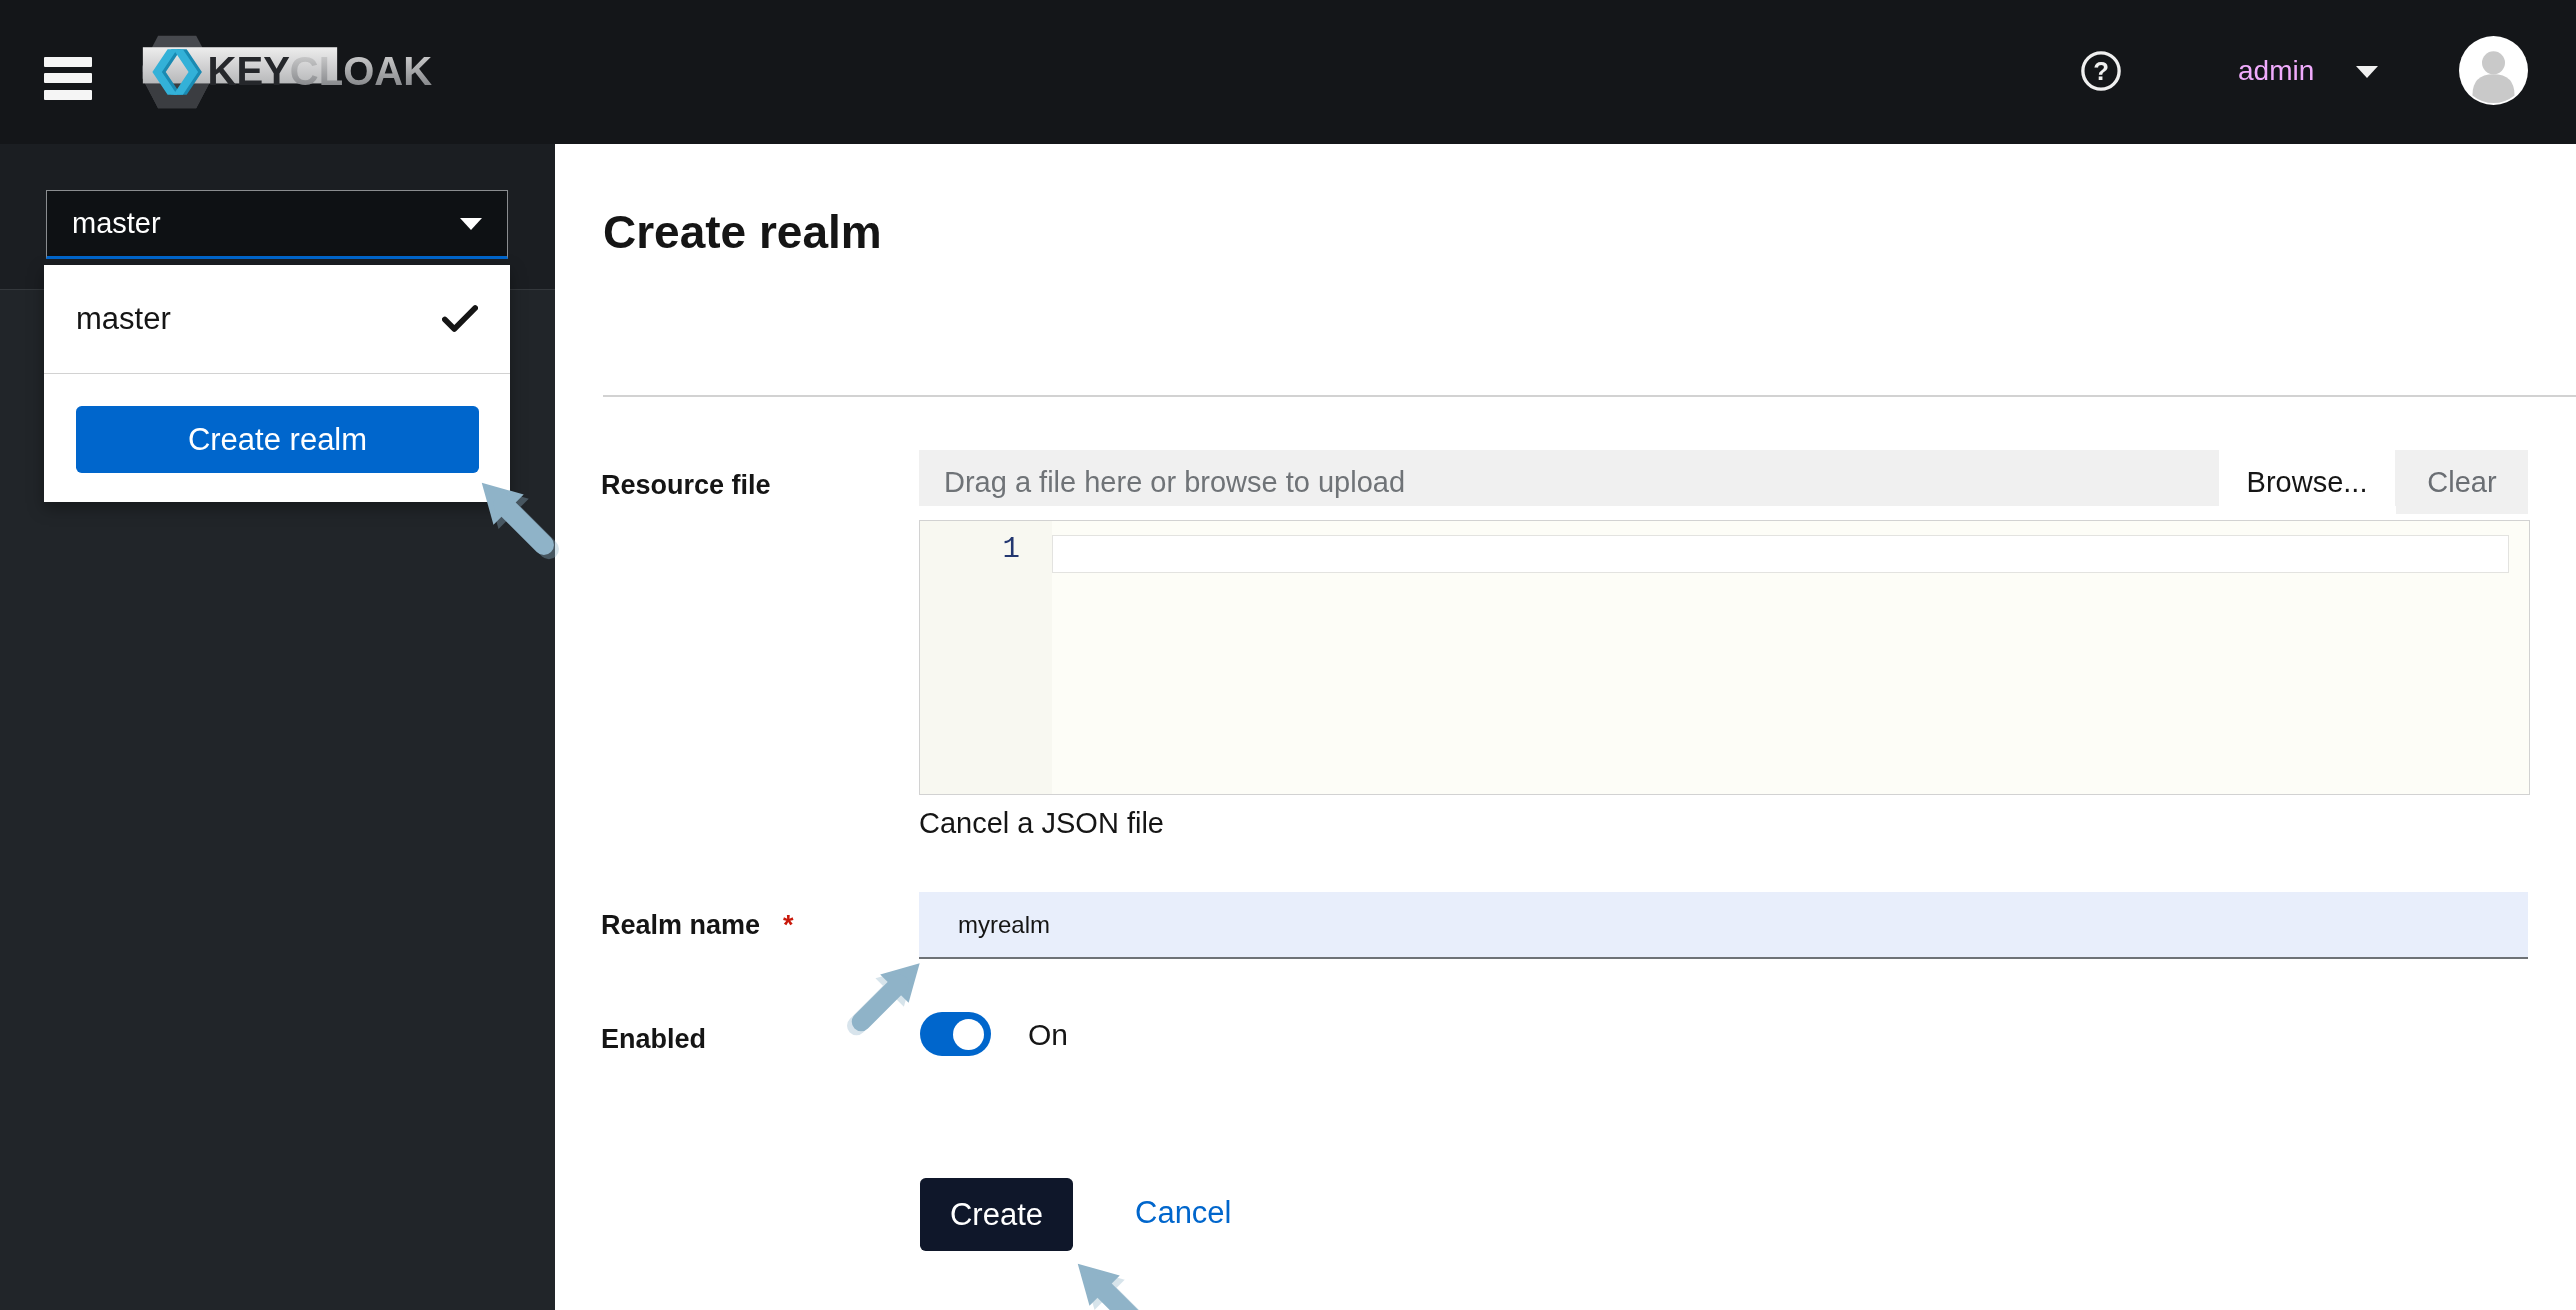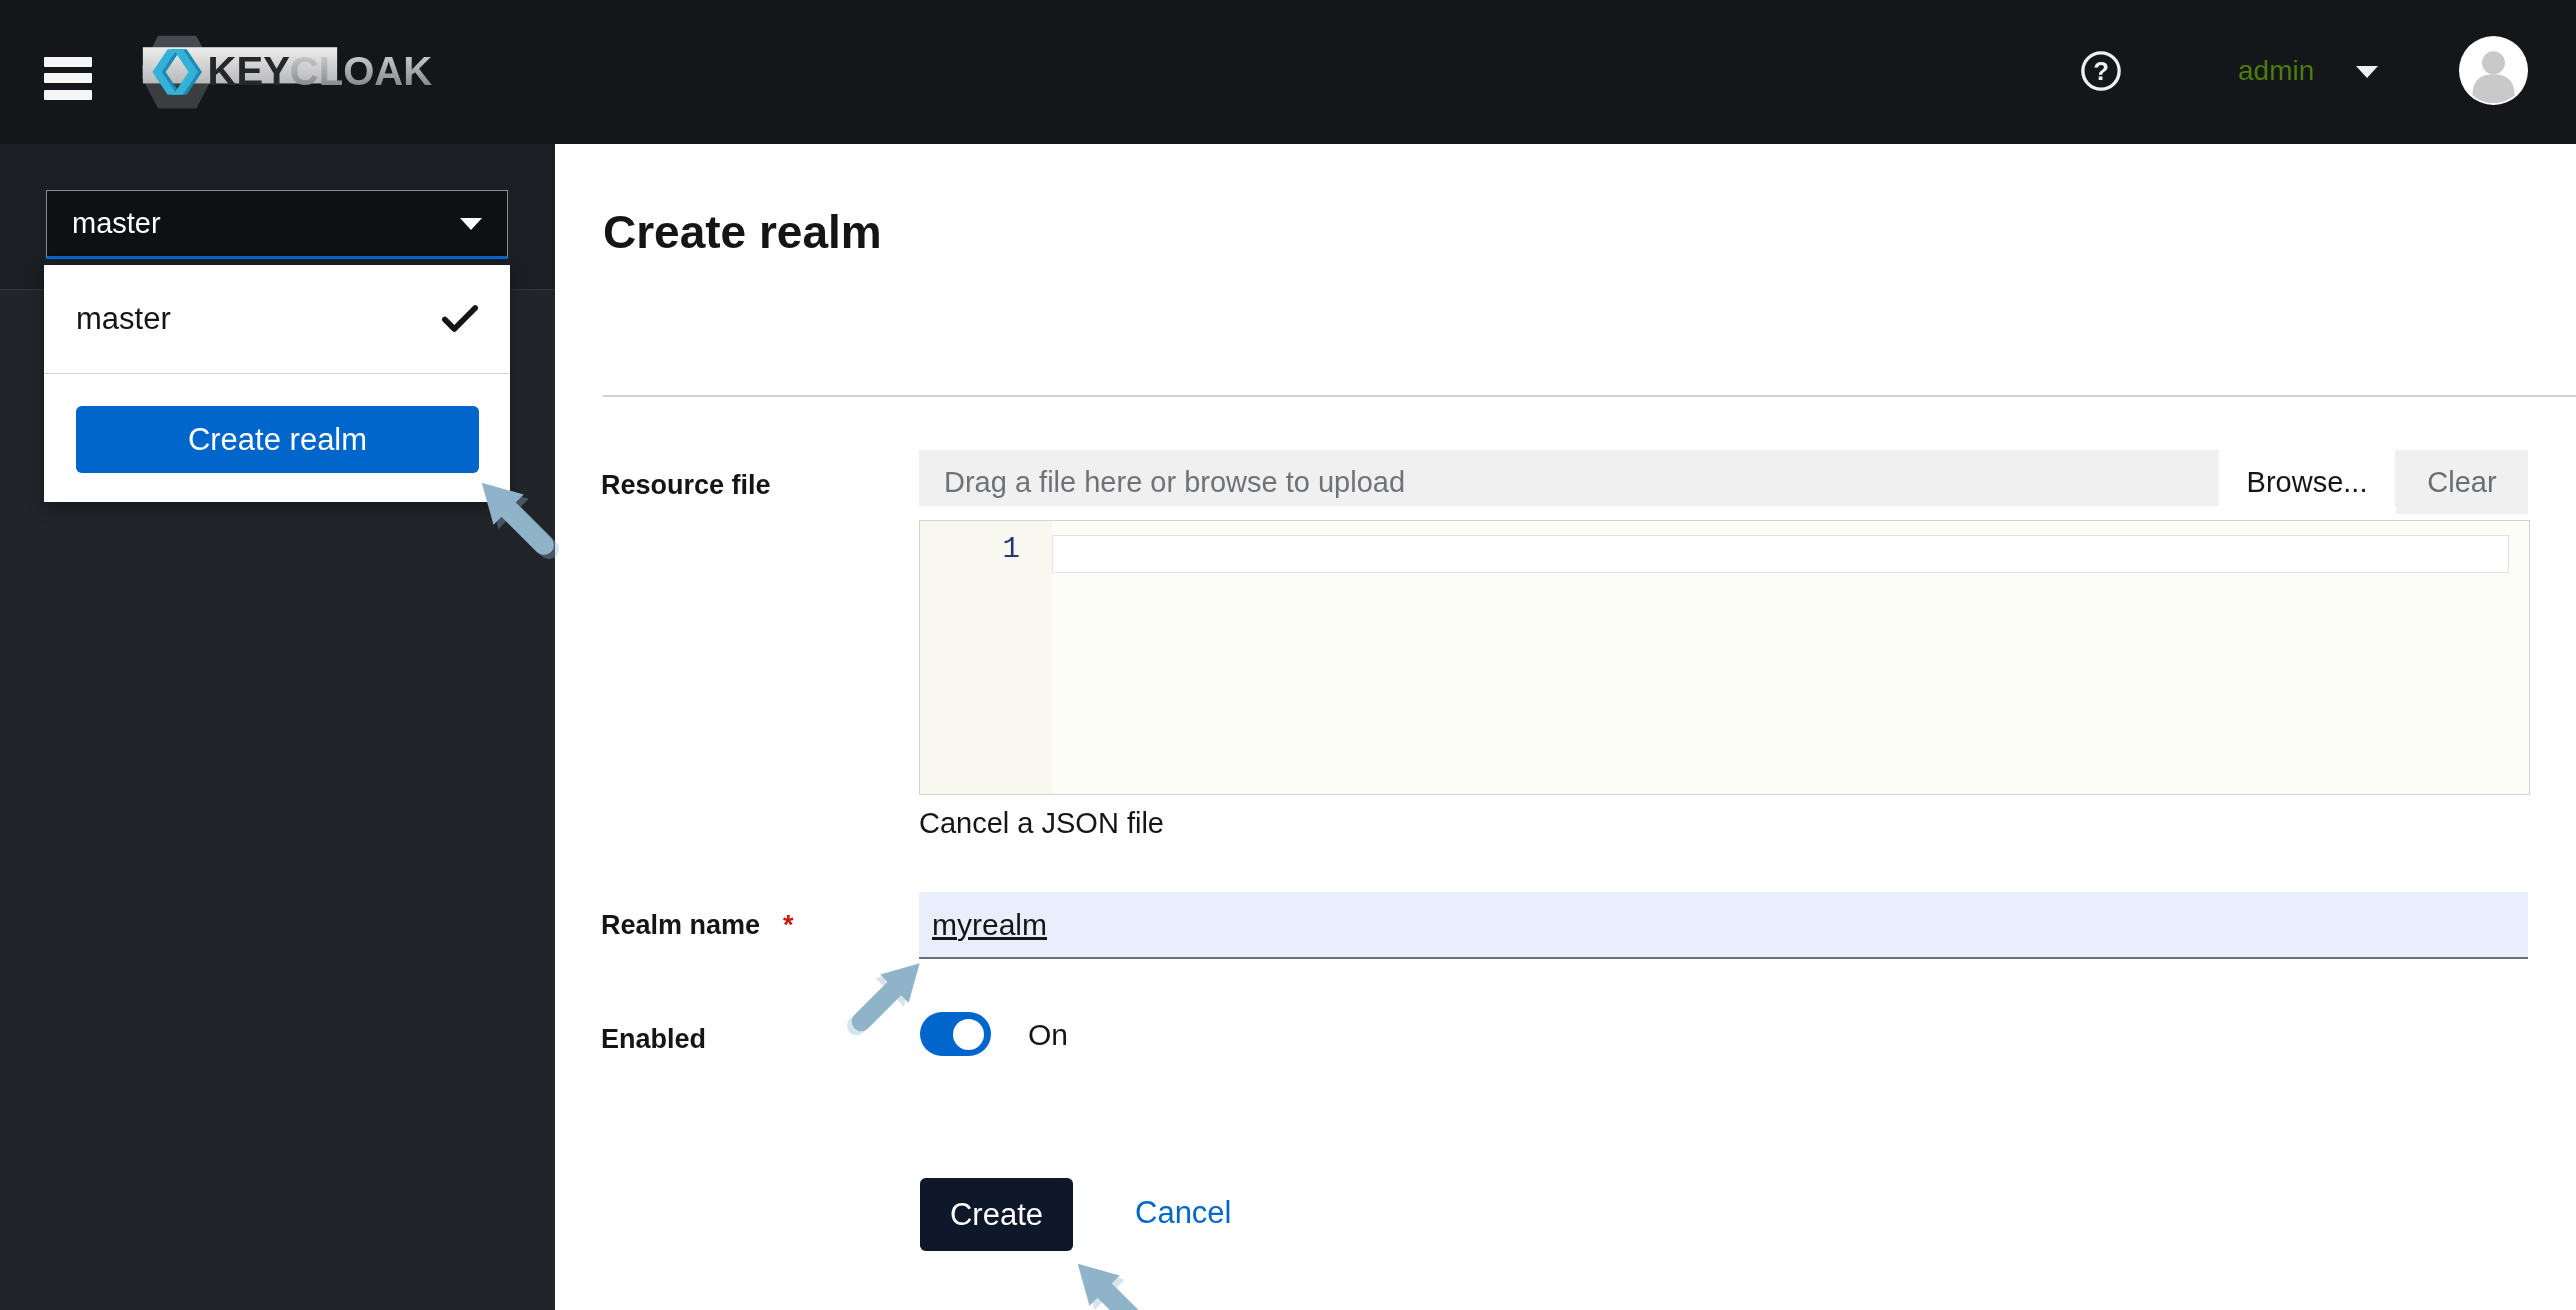--- a/index.html
+++ b/index.html
@@ -8,21 +8,21 @@
 
   
   .topbar{position:absolute;left:0;top:0;width:2576px;height:144px;background:#141619;}
   .hamburger{position:absolute;left:44px;top:57px;width:48px;height:44px;cursor:pointer;}
   .hamburger span{position:absolute;left:0;width:48px;height:9.6px;background:#f5f5f5;border-radius:1px;}
   .hamburger span:nth-child(1){top:0;}
   .hamburger span:nth-child(2){top:16.3px;}
   .hamburger span:nth-child(3){top:33px;}
   .logo{position:absolute;left:142px;top:32px;width:316px;height:80px;}
   .tb-right-help{position:absolute;left:2080px;top:50px;width:42px;height:42px;}
-  .tb-user{position:absolute;left:2238px;top:54px;color:#4d7c0f;font-size:28px;line-height:34px;}
+  .tb-user{position:absolute;left:2238px;top:54px;color:#f0abfc;font-size:28px;line-height:34px;}
   .tb-caret{position:absolute;left:2356px;top:66px;width:0;height:0;
     border-left:11.5px solid transparent;border-right:11.5px solid transparent;border-top:12.4px solid #f0f0f0;}
   .avatar{position:absolute;left:2459px;top:36px;width:69px;height:69px;}
 
   
   .sidebar{position:absolute;left:0;top:144px;width:555px;height:1166px;background:#212529;}
   .sidebar .realm-strip{position:absolute;left:0;top:0;width:555px;height:146px;background:#1b1e22;border-bottom:1px solid #34383c;}
 
   
   .realm-toggle{position:absolute;left:46px;top:190px;width:462px;height:69px;background:#0e1114;
@@ -62,22 +62,22 @@
 
   .editor{position:absolute;left:364px;top:376px;width:1611px;height:275px;border:1.9px solid #d2d2d2;background:#fdfdf7;}
   .editor .gutter{position:absolute;left:0;top:0;bottom:0;width:132px;background:#f8f8f1;}
   .editor .lineno{position:absolute;left:0;top:12.4px;width:100px;text-align:right;font-family:"Liberation Mono","DejaVu Sans Mono",monospace;
     font-size:29px;color:#233770;}
   .editor .line-box{position:absolute;left:132px;top:14.4px;width:1457px;height:38px;background:#ffffff;border:1.9px solid #e3e3e0;}
 
   .helper-text{position:absolute;left:364px;top:663px;font-size:29px;color:#151515;}
 
   .realm-input-wrap{position:absolute;left:364px;top:748px;width:1609px;height:67px;background:#e8eefb;border-bottom:2.9px solid #6e7276;}
-  .realm-input-wrap input{width:100%;height:100%;background:transparent;border:none;outline:none;padding:0 0 0 13px;
-    font-size:30px;color:#151515;text-decoration:underline;}
+  .realm-input-wrap input{width:100%;height:100%;background:transparent;border:none;outline:none;padding:0 0 0 39px;
+    font-size:24px;color:#151515;}
 
   .switch{position:absolute;left:365px;top:868px;width:71px;height:44px;border-radius:22px;background:#0066cc;cursor:pointer;}
   .switch .knob{position:absolute;right:6.7px;top:6.7px;width:31px;height:31px;border-radius:50%;background:#ffffff;}
   .switch-label{position:absolute;left:473px;top:874px;font-size:30px;color:#151515;}
 
   .create-btn{position:absolute;left:365px;top:1034px;width:153px;height:73px;background:#0f172a;border:none;border-radius:5.7px;
     color:#ffffff;font-size:31px;cursor:pointer;}
   .cancel-link{position:absolute;left:580px;top:1051px;font-size:31px;color:#0066cc;text-decoration:none;cursor:pointer;}
 
   

